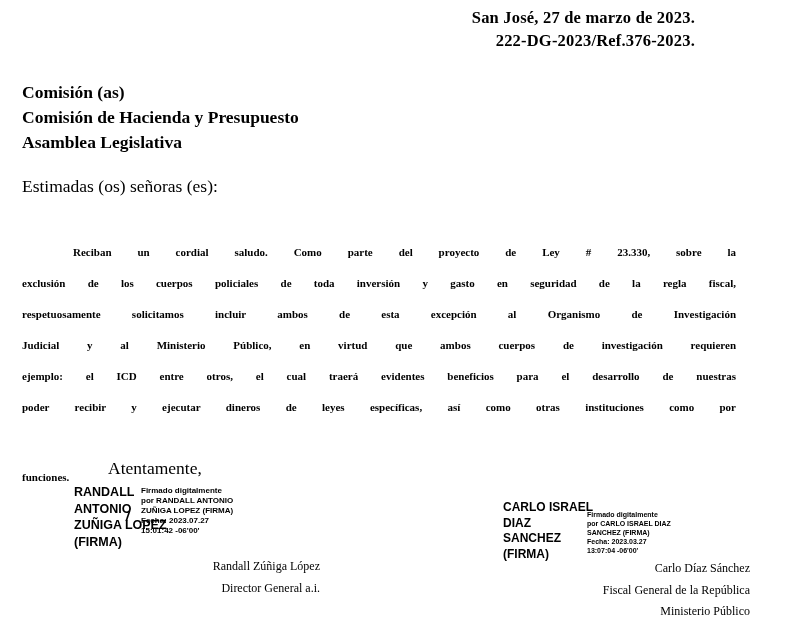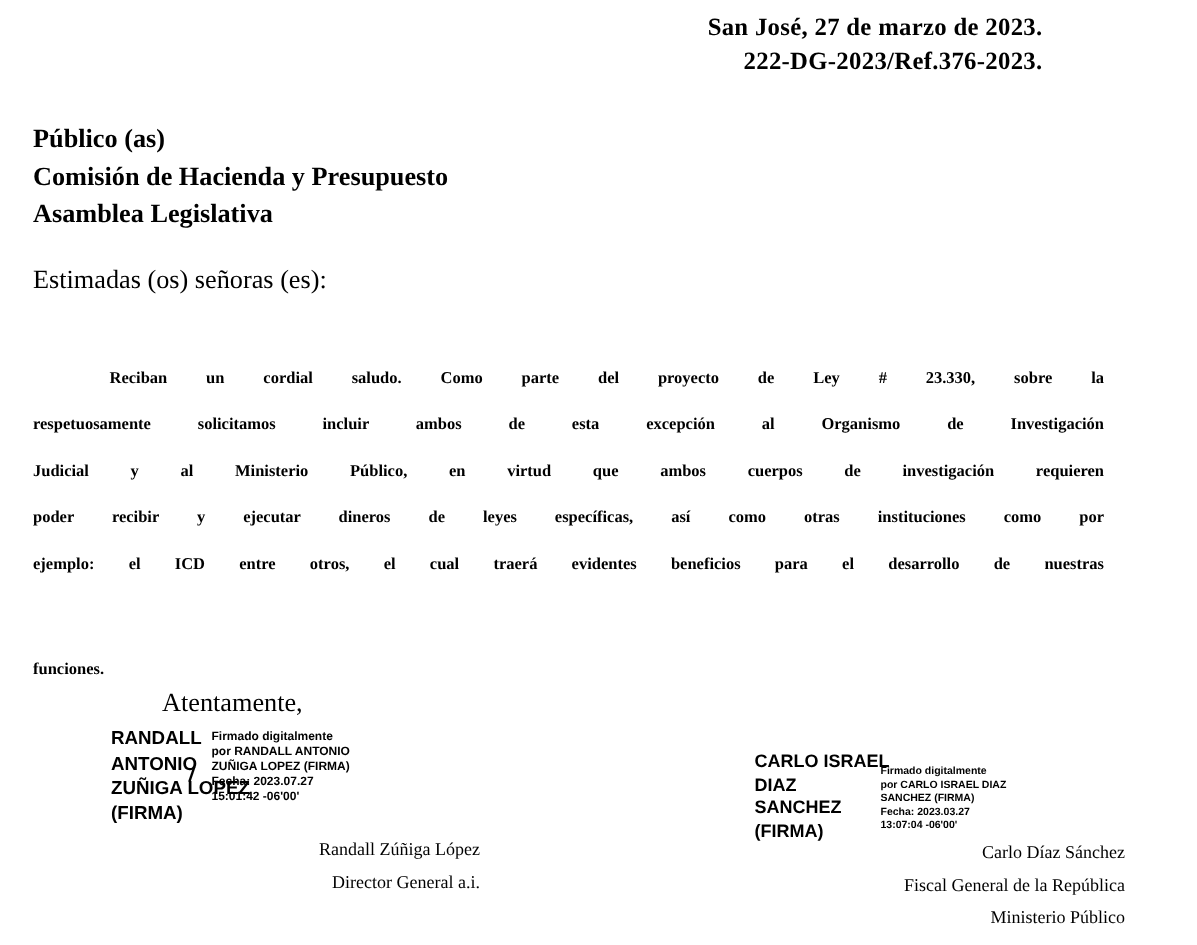--- a/index.html
+++ b/index.html
@@ -116,33 +116,34 @@
 <body>
 
 <div class="page">
 
   <div class="date-block">
     <div>San José, 27 de marzo de 2023.</div>
     <div>222-DG-2023/Ref.376-2023.</div>
   </div>
 
   <div class="recipient-block">
-    <div>Público (as)</div>
+    <div>Comisión (as)</div>
     <div>Comisión de Hacienda y Presupuesto</div>
     <div>Asamblea Legislativa</div>
   </div>
 
   <div class="salutation">Estimadas (os) señoras (es):</div>
 
   <div class="body-block">
     <div class="body-line first">Reciban un cordial saludo. Como parte del proyecto de Ley # 23.330, sobre la</div>
+    <div class="body-line">exclusión de los cuerpos policiales de toda inversión y gasto en seguridad de la regla fiscal,</div>
     <div class="body-line">respetuosamente solicitamos incluir ambos de esta excepción al Organismo de Investigación</div>
     <div class="body-line">Judicial y al Ministerio Público, en virtud que ambos cuerpos de investigación requieren</div>
+    <div class="body-line">ejemplo: el ICD entre otros, el cual traerá evidentes beneficios para el desarrollo de nuestras</div>
     <div class="body-line">poder recibir y ejecutar dineros de leyes específicas, así como otras instituciones como por</div>
-    <div class="body-line">ejemplo: el ICD entre otros, el cual traerá evidentes beneficios para el desarrollo de nuestras</div>
     <div class="body-line last">funciones.</div>
   </div>
 
   <div class="closing">Atentamente,</div>
 
   <div class="stamp-name stamp-left-name">RANDALL
 ANTONIO
 ZUÑIGA LOPEZ
 (FIRMA)</div>
   <div class="stamp-stroke-left">/</div>

